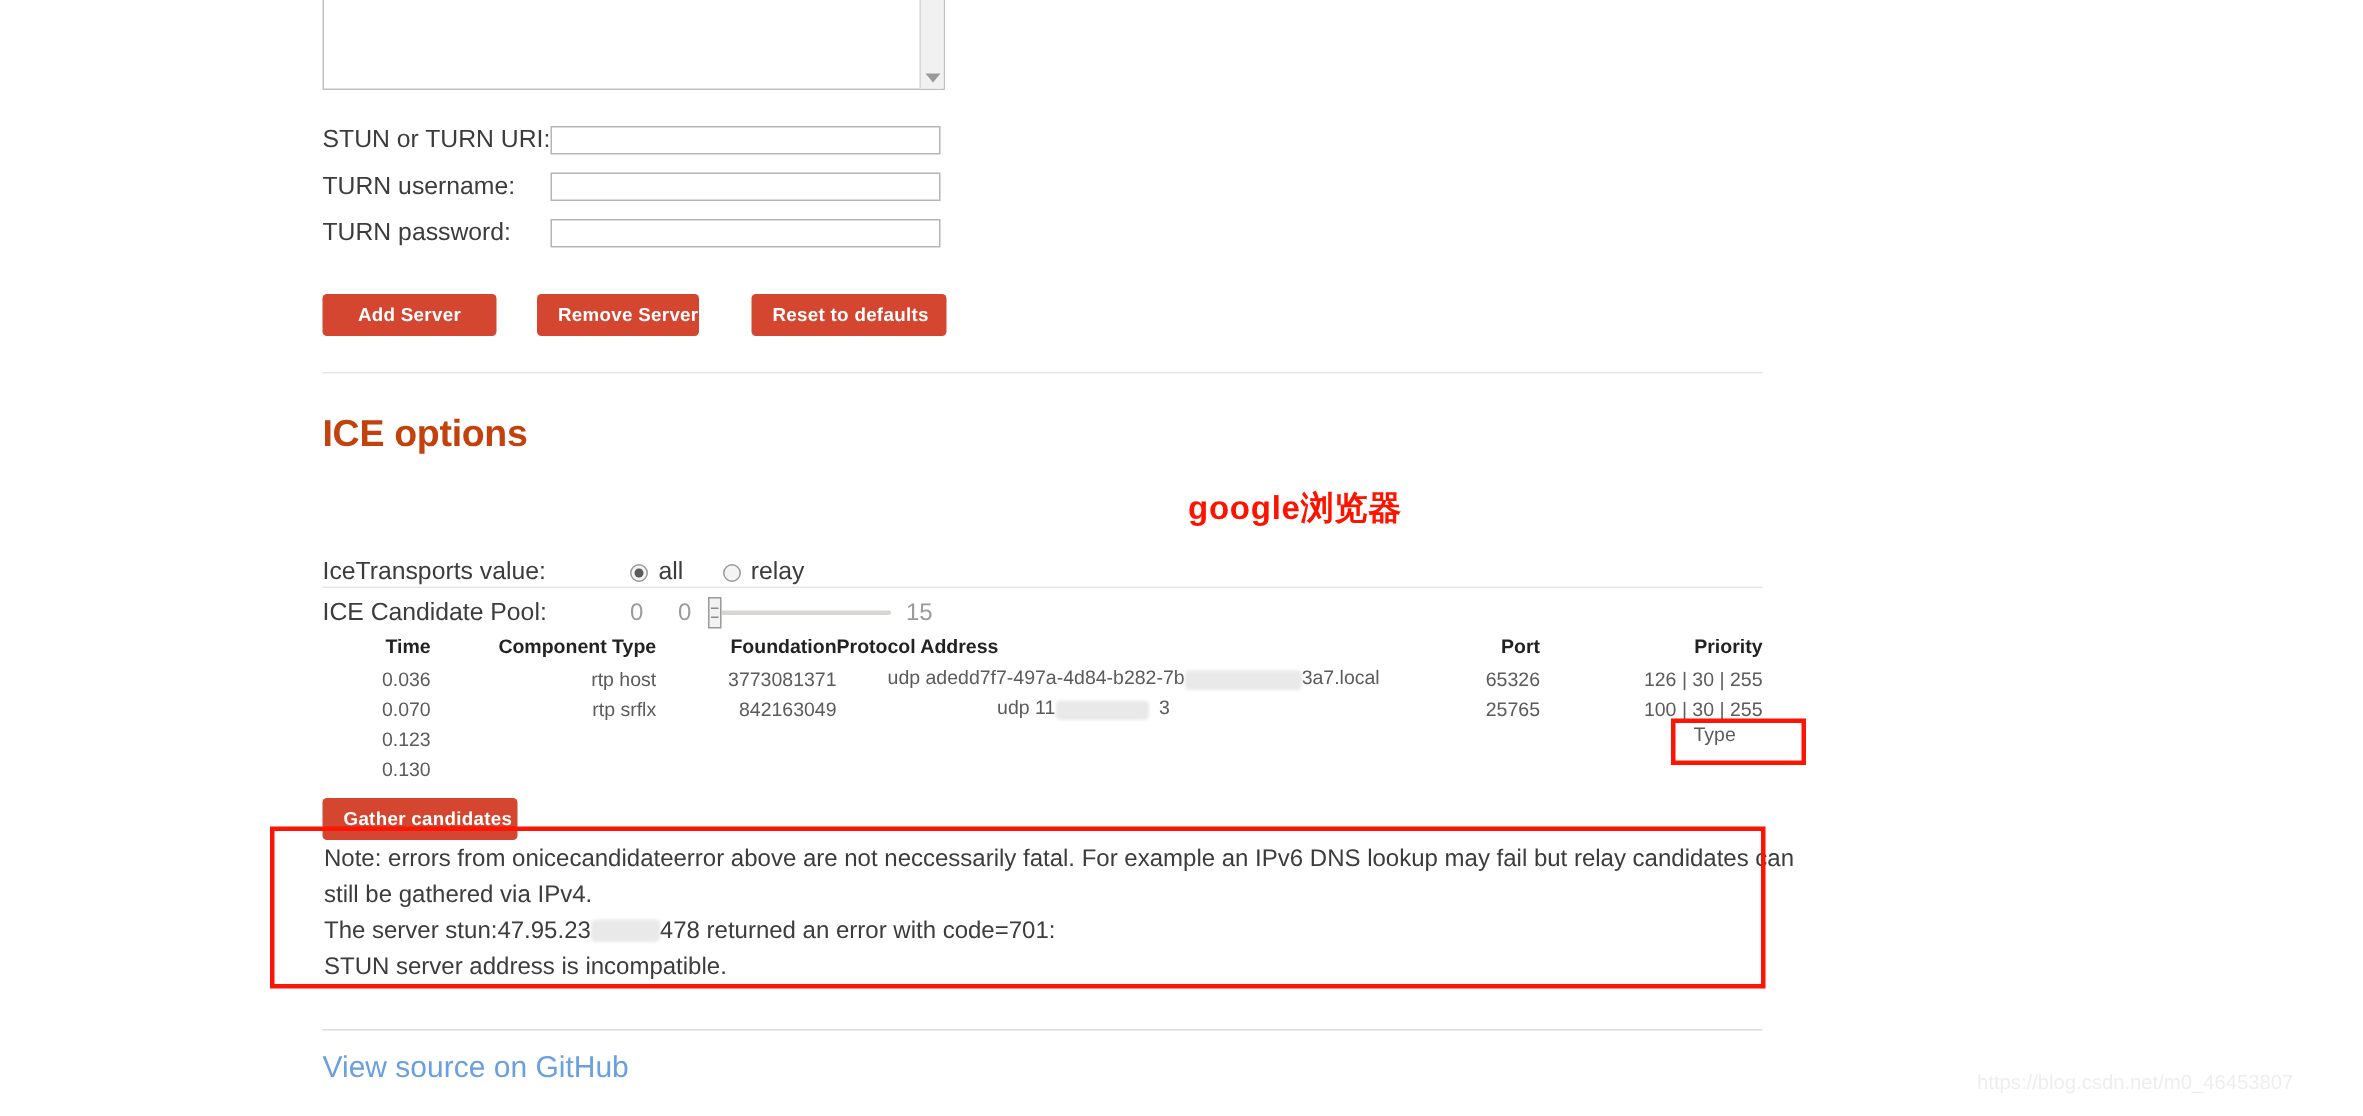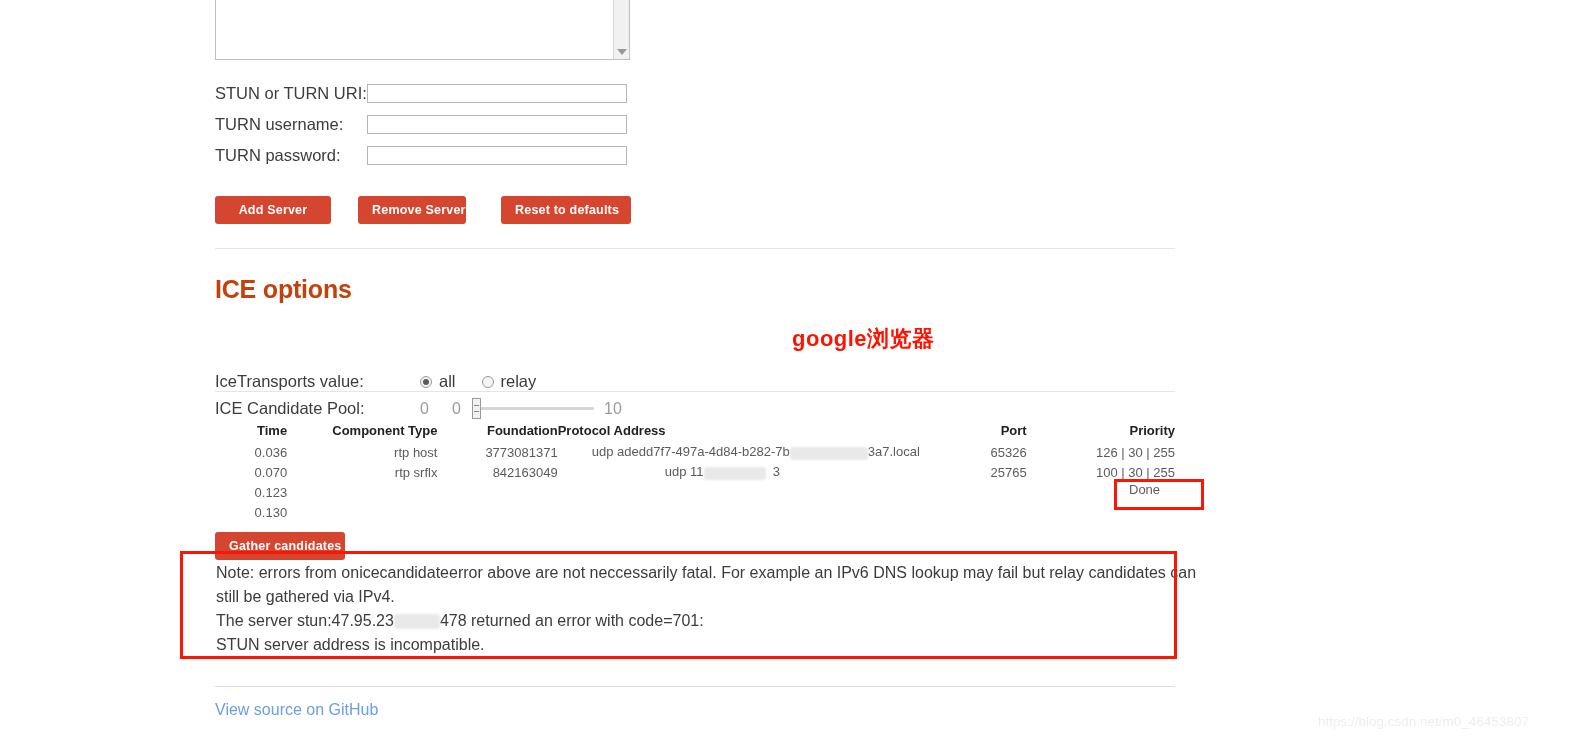--- a/index.html
+++ b/index.html
@@ -269,21 +269,21 @@
     font-weight: bold;
     color: #fe1300;
     letter-spacing: .5px;
     white-space: nowrap;
   }
 
   
   #github-link {
     left: 215px;
     top: 701px;
-    font-size: 16px;
+    font-size: 20px;
     color: #6a9fe0;
     text-decoration: none;
     white-space: nowrap;
   }
 
   
   #watermark {
     left: 1318px;
     top: 714px;
     font-size: 13.5px;
@@ -333,21 +333,21 @@
   </span>
 </div>
 
 <div id="ice-pool-row">
   <span class="ice-label">ICE Candidate Pool:</span>
   <span class="pool-val">0</span>
   <span class="pool-min">0</span>
   <span class="slider-track">
     <span class="slider-thumb"></span>
   </span>
-  <span class="pool-max">10</span>
+  <span class="pool-max">15</span>
 </div>
 
 <div class="divider" id="div-2"></div>
 
 <table id="cand-table">
   <thead>
     <tr>
       <th class="col-time">Time</th>
       <th class="col-component">Component Type</th>
       <th class="col-foundation">Foundation</th>
@@ -385,21 +385,21 @@
       <td class="col-time">0.130</td>
       <td class="col-component"></td>
       <td class="col-foundation"></td>
       <td class="col-protocol"></td>
       <td class="col-port"></td>
       <td class="col-priority"></td>
     </tr>
   </tbody>
 </table>
 
-<div class="abs" id="done-text">Done</div>
+<div class="abs" id="done-text">Type</div>
 <div class="annot-box" id="annot-done"></div>
 
 <button class="btn" id="btn-gather">Gather candidates</button>
 
 <div id="note-block">
   <div class="nline">Note: errors from onicecandidateerror above are not neccessarily fatal. For example an IPv6 DNS lookup may fail but relay candidates can</div>
   <div class="nline">still be gathered via IPv4.</div>
   <div class="nline"><span>The server stun:47.95.23</span><span class="redact" style="width:46px;height:15px;"></span><span>478 returned an error with code=701:</span></div>
   <div class="nline">STUN server address is incompatible.</div>
 </div>

